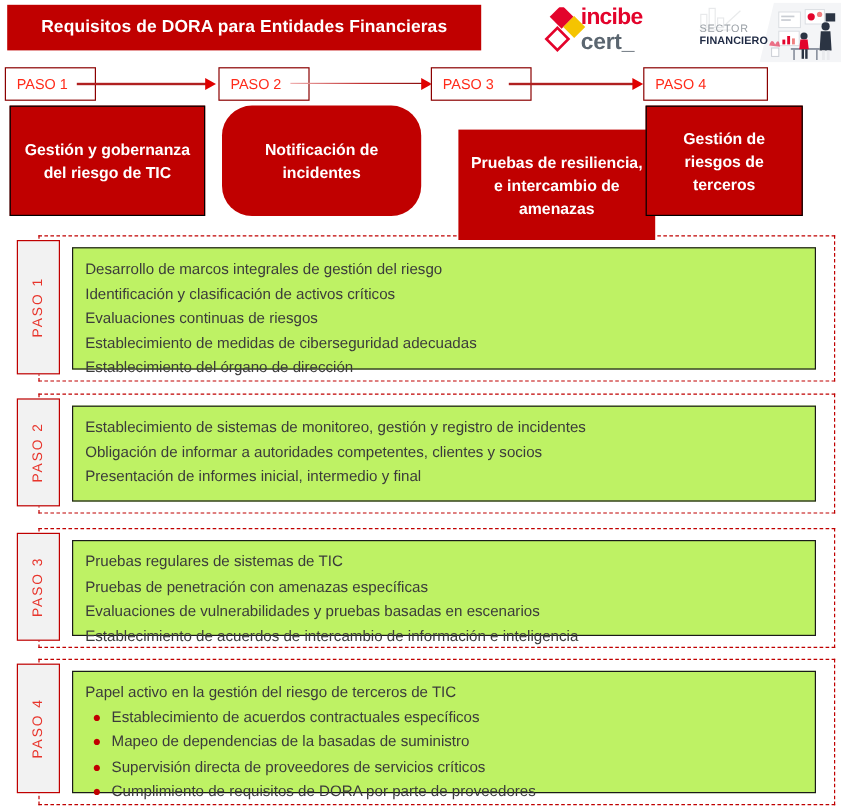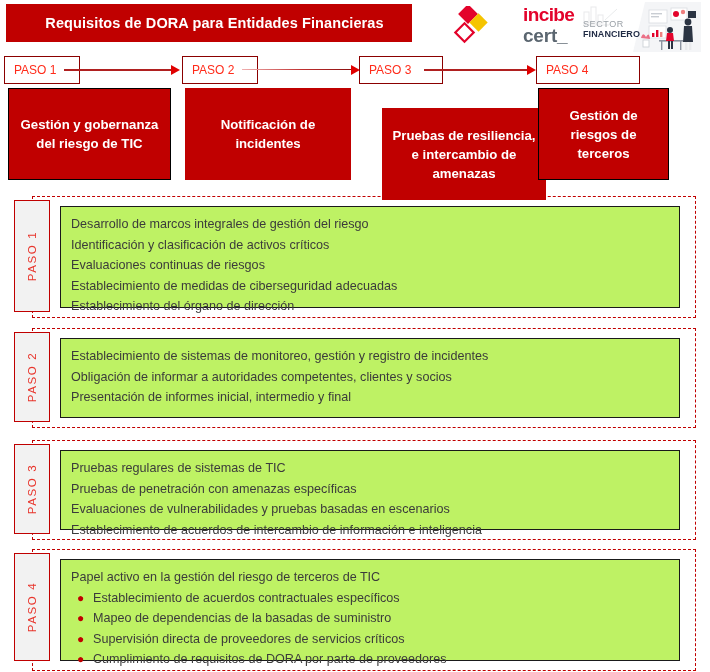--- a/index.html
+++ b/index.html
@@ -11,31 +11,31 @@
     overflow:hidden;
     color:#404040;
   }
 
   
   #header{position:absolute;left:0;top:0;width:710px;height:55px;}
 
   #title-banner{
     position:absolute;left:6px;top:4px;width:395px;height:38px;
     background:#C00000;
-    display:flex;align-items:center;justify-content:center;padding-left:11px;
+    display:flex;align-items:center;justify-content:center;
   }
   #title-banner .txt{
     color:#ffffff;font-size:14.5px;font-weight:bold;letter-spacing:.1px;
     white-space:nowrap;
   }
 
   
   #logo{position:absolute;left:452px;top:4px;width:118px;height:46px;}
   #logo .diamonds{position:absolute;left:0;top:2px;width:40px;height:42px;}
-  #logo .wordmark{position:absolute;left:32px;top:0px;margin-left:39px;}
+  #logo .wordmark{position:absolute;left:32px;top:0px;}
   #logo .w-incibe{
     color:#E3032B;font-size:19px;font-weight:bold;line-height:21px;
     letter-spacing:-.6px;
   }
   #logo .w-cert{
     color:#5B6670;font-size:19px;font-weight:bold;line-height:21px;
     letter-spacing:-.2px;
   }
 
   
@@ -220,21 +220,21 @@
 
   <div class="chip" style="left:536px;width:104px;">
     <span class="lbl">PASO 4</span>
   </div>
 </div>
 
 <div id="cards">
   <div class="card bordered" style="left:8px;width:163px;">
     <span class="ctxt">Gestión y gobernanza del riesgo de TIC</span>
   </div>
-  <div class="card" style="left:185px;width:166px;">
+  <div class="card" style="left:185px;width:166px;border-radius:25px;">
     <span class="ctxt">Notificación de incidentes</span>
   </div>
   <div class="card" style="left:382px;width:164px;margin-top:20px;">
     <span class="ctxt">Pruebas de resiliencia, e intercambio de amenazas</span>
   </div>
   <div class="card bordered" style="left:538px;width:131px;">
     <span class="ctxt">Gestión de riesgos de terceros</span>
   </div>
 </div>
 

